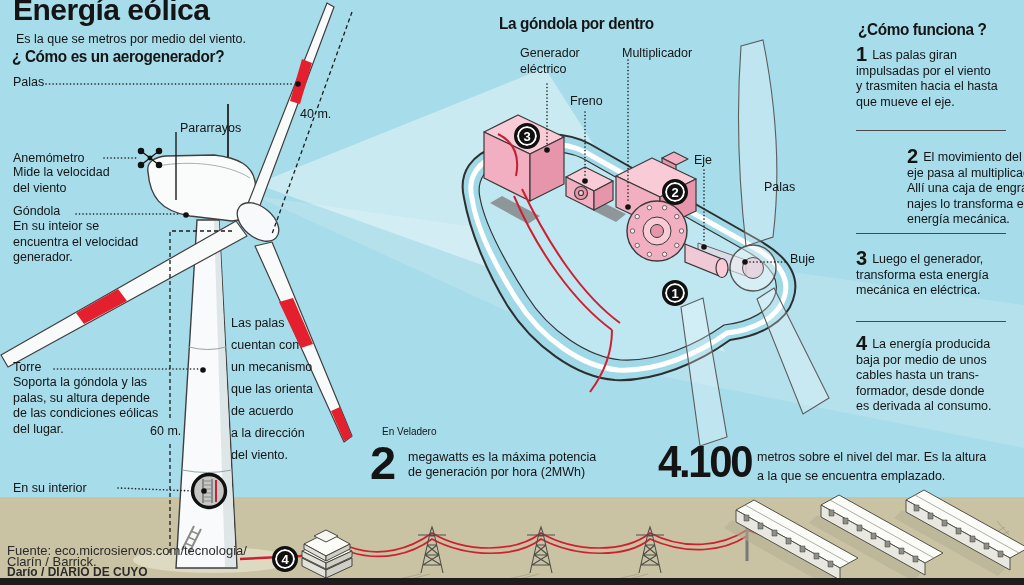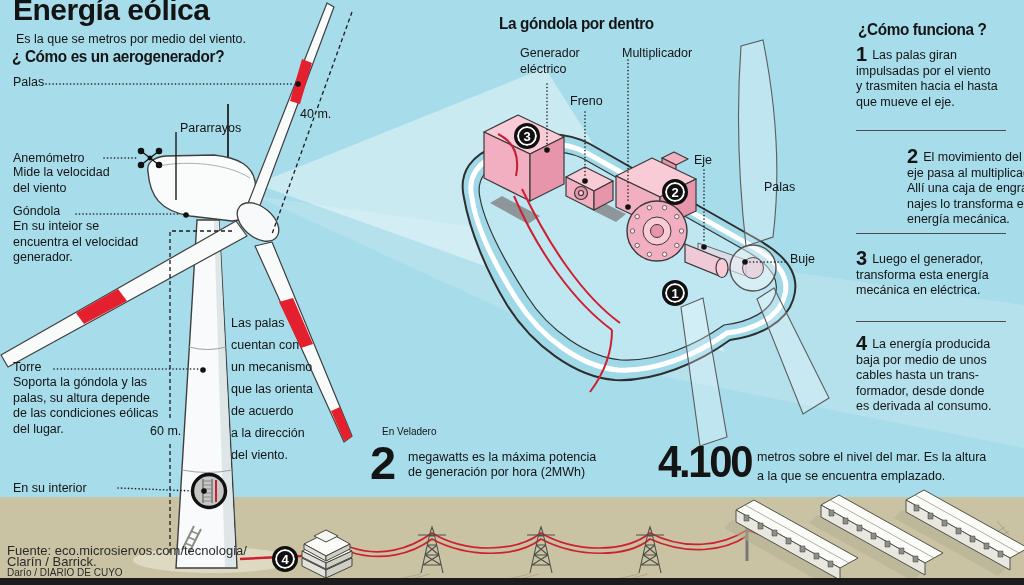--- a/index.html
+++ b/index.html
@@ -340,15 +340,15 @@
 <div class="abs t b" style="left:382px;top:424px;font-size:10px">En Veladero</div>
 <div class="abs bignum" style="left:370px;top:442px">2</div>
 <div class="abs t" style="left:408px;top:450px;line-height:15px">megawatts es la máxima potencia
 de generación por hora (2MWh)</div>
 <div class="abs bignum4" style="left:658px;top:441px">4.100</div>
 <div class="abs t" style="left:757px;top:448px;line-height:19px">metros sobre el nivel del mar. Es la altura
 a la que se encuentra emplazado.</div>
 
 <div class="abs foot" style="left:7px;top:545px">Fuente: eco.microsiervos.com/tecnologia/
 Clarín / Barrick.</div>
-<div class="abs foot" style="left:7px;top:567px;font-weight:normal;font-size:10px">Darío / DIARIO DE CUYO</div>
+<div class="abs foot" style="left:7px;top:567px;font-weight:bold;font-size:12px">Darío / DIARIO DE CUYO</div>
 
 </div>
 
 </body></html>

